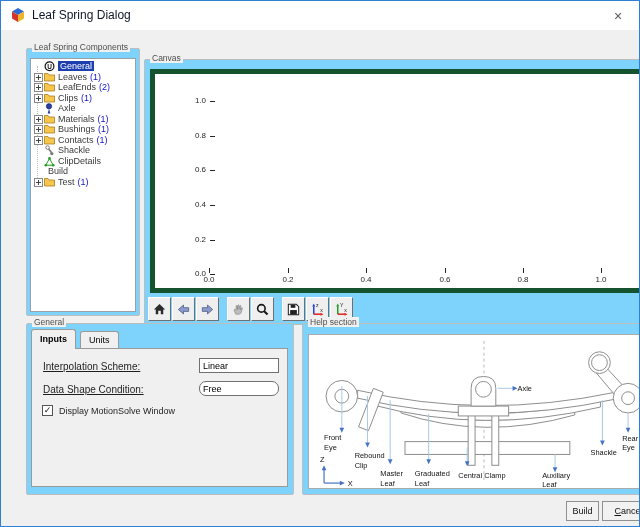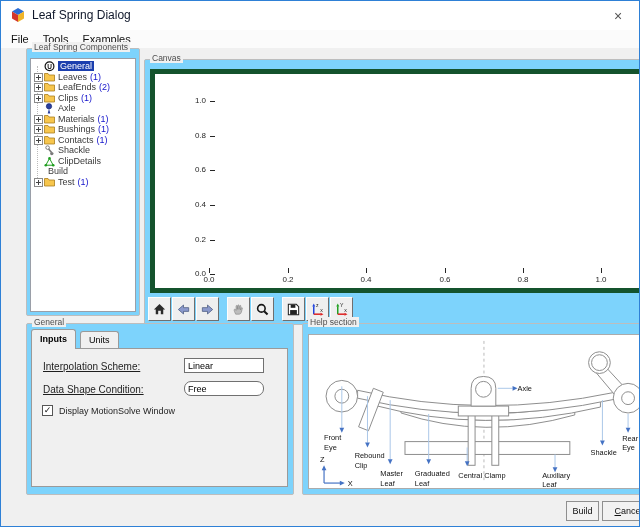--- a/index.html
+++ b/index.html
@@ -38,21 +38,21 @@
   .nav-toolbar{position:absolute;left:3px;top:237px;display:flex;align-items:center;}
   .nav-btn{width:23px;height:24px;background:#efefef;border:1px solid;border-color:#fdfdfd #6f6f6f #6f6f6f #fdfdfd;box-sizing:border-box;display:flex;align-items:center;justify-content:center;margin-right:1px;}
   .nav-btn.grp{margin-left:7px;}
   
   #gb-general{left:4px;top:322px;width:268px;height:172px;}
   .tab{position:absolute;padding:0 8px;font-size:9px;background:#f0f0f0;border:1px solid #9a9a9a;border-bottom:none;border-radius:3px 3px 0 0;box-sizing:border-box;}
   .tab.active{left:4px;top:5px;height:20px;line-height:19px;font-weight:bold;z-index:3;text-align:right;}
   .tab.inactive{left:53px;top:7px;height:17px;line-height:16px;z-index:1;}
   .tab-panel{position:absolute;left:4px;top:24px;right:5px;bottom:7px;border:1px solid #9a9a9a;background:#f0f0f0;z-index:2;}
   .field-label{position:absolute;left:11px;font-size:10px;color:#1e1e1e;text-decoration:underline;}
-  .field-input{position:absolute;right:23px;width:80px;height:15px;border:1px solid #707070;background:#fff;font-size:9px;font-family:"Liberation Sans",sans-serif;padding:3px 3px;box-sizing:border-box;}
+  .field-input{position:absolute;right:8px;width:80px;height:15px;border:1px solid #707070;background:#fff;font-size:9px;font-family:"Liberation Sans",sans-serif;padding:3px 3px;box-sizing:border-box;}
   .chk-row{position:absolute;left:10px;top:56px;display:flex;align-items:center;}
   .chk-box{width:9px;height:9px;border:1px solid #555;background:#fff;font-size:9px;line-height:8px;text-align:center;color:#111;font-family:"DejaVu Sans",sans-serif;}
   .chk-label{font-size:9px;color:#1e1e1e;margin-left:6px;}
   
   #gb-help{left:280px;top:322px;width:356px;height:172px;}
   .help-inner{position:absolute;left:5px;top:10px;right:4px;bottom:5px;background:#fff;border:1px solid #ababab;box-sizing:border-box;}
   svg text{font-family:"Liberation Sans",sans-serif;}
   
   .footer-btn{position:absolute;top:500px;height:20px;background:#f2f2f2;border:1px solid #8f8f8f;box-sizing:border-box;font-size:9px;color:#111;display:flex;align-items:center;justify-content:center;}
   #btn-build{left:565px;width:33px;}
@@ -67,25 +67,20 @@
   <div class="titlebar">
     <svg class="app-icon" viewBox="0 0 16 16">
       <polygon points="8,1 14,4.5 8,8 2,4.5" fill="#2b6cd4"></polygon>
       <polygon points="2,4.5 8,8 8,15 2,11.5" fill="#d3362b"></polygon>
       <polygon points="14,4.5 8,8 8,15 14,11.5" fill="#f0b429"></polygon>
     </svg>
     <div class="title-text">Leaf Spring Dialog</div>
     <div class="close-btn">×</div>
   </div>
 
-  <div class="menubar">
-    <span class="menu-item">File</span>
-    <span class="menu-item">Tools</span>
-    <span class="menu-item">Examples</span>
-  </div>
 
   <div class="groupbox" id="gb-tree">
     <span class="gb-label">Leaf Spring Components</span>
     <div class="tree-box">
       <div class="tree-guide"></div>
 
       <div class="trow" style="top:2px">
         <span class="exp-sp"></span>
         <span class="ticon">
           <svg width="11" height="11" viewBox="0 0 11 11">

